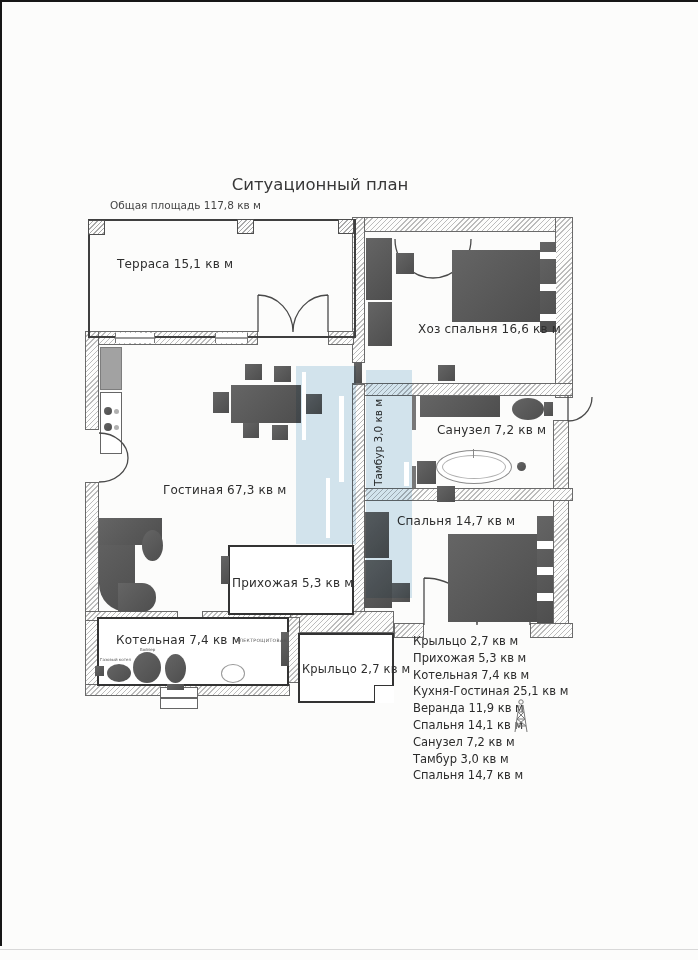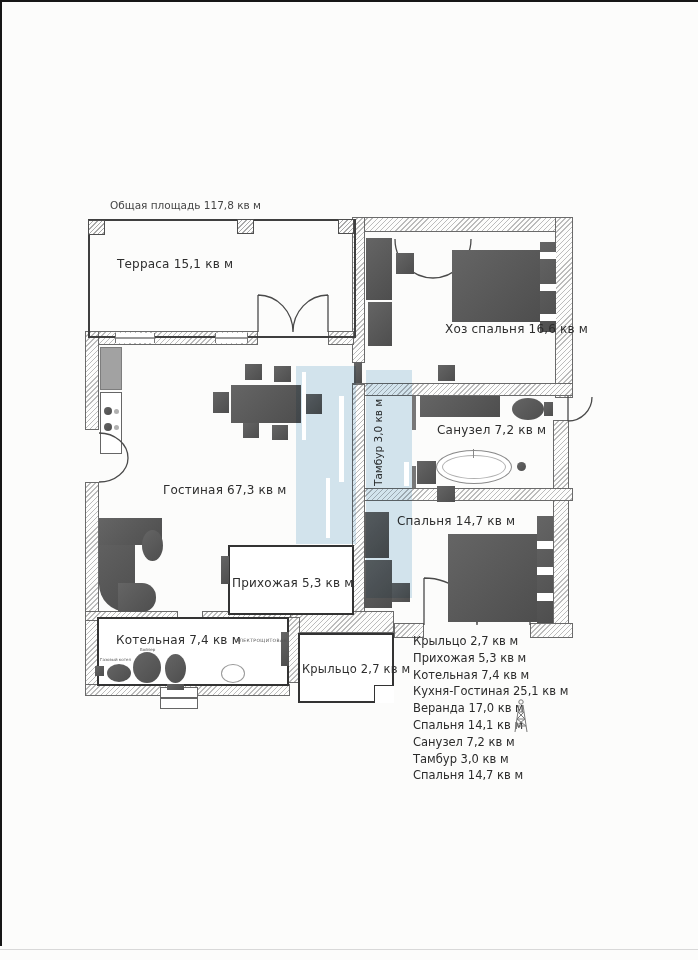--- a/index.html
+++ b/index.html
@@ -33,20 +33,21 @@
 </style>
 </head>
 <body>
 
 <div class="page">
 
   <div class="edge" style="left:0;top:0;width:698px;height:2px"></div>
   <div class="edge" style="left:0;top:0;width:2px;height:946px"></div>
   <div class="abs" style="left:0;top:949px;width:698px;height:1px;background:#d8d8d8;z-index:40"></div>
 
+  <div class="title">Ситуационный план</div>
   <div class="subtitle">Общая площадь 117,8 кв м</div>
 
   <div class="wall" style="left:352px;top:217px;width:221px;height:15px"></div>
   <div class="wall" style="left:555px;top:217px;width:18px;height:181px"></div>
   <div class="wall" style="left:553px;top:420px;width:16px;height:208px"></div>
   <div class="wall" style="left:352px;top:383px;width:221px;height:13px"></div>
   <div class="wall" style="left:352px;top:488px;width:221px;height:13px"></div>
   <div class="wall" style="left:352px;top:217px;width:13px;height:146px"></div>
   <div class="wall" style="left:352px;top:384px;width:13px;height:229px"></div>
   <div class="wall" style="left:394px;top:623px;width:30px;height:15px"></div>
@@ -149,35 +150,35 @@
   <div class="dark round" style="left:133px;top:652px;width:28px;height:31px"></div>
   <div class="dark round" style="left:165px;top:654px;width:21px;height:29px"></div>
   <div class="dark" style="left:167px;top:684px;width:17px;height:6px"></div>
   <div class="abs round" style="left:221px;top:664px;width:24px;height:19px;border:1px solid #999;box-sizing:border-box;z-index:15"></div>
   <div class="dark" style="left:95px;top:666px;width:9px;height:10px"></div>
   <div class="tiny" style="left:100px;top:657px;font-size:4px">Газовый котел</div>
   <div class="tiny" style="left:140px;top:647px;font-size:4px">Бойлер</div>
   <div class="tiny" style="left:236px;top:638px;letter-spacing:.4px">ЭЛЕКТРОЩИТОВАЯ</div>
 
   <div class="lbl" style="left:117px;top:257px">Терраса 15,1 кв м</div>
-  <div class="lbl" style="left:445px;top:322px">Хоз спальня 16,6 кв м</div>
+  <div class="lbl" style="left:418px;top:322px">Хоз спальня 16,6 кв м</div>
   <div class="lbl-vert" style="left:372px;top:398px;height:88px">Тамбур 3,0 кв м</div>
   <div class="lbl" style="left:437px;top:423px">Санузел 7,2 кв м</div>
   <div class="lbl" style="left:397px;top:514px">Спальня 14,7 кв м</div>
   <div class="lbl" style="left:163px;top:483px">Гостиная 67,3 кв м</div>
   <div class="lbl lbl-c" style="left:232px;top:576px;width:118px">Прихожая 5,3 кв м</div>
   <div class="lbl" style="left:116px;top:633px">Котельная 7,4 кв м</div>
   <div class="lbl lbl-c" style="left:302px;top:662px;width:88px;font-size:11.5px">Крыльцо 2,7 кв м</div>
 
   <div class="legend">
     <div class="legend-row">Крыльцо 2,7 кв м</div>
     <div class="legend-row">Прихожая 5,3 кв м</div>
     <div class="legend-row">Котельная 7,4 кв м</div>
     <div class="legend-row">Кухня-Гостиная 25,1 кв м</div>
-    <div class="legend-row">Веранда 17,0 кв м</div>
+    <div class="legend-row">Веранда 11,9 кв м</div>
     <div class="legend-row">Спальня 14,1 кв м</div>
     <div class="legend-row">Санузел 7,2 кв м</div>
     <div class="legend-row">Тамбур 3,0 кв м</div>
     <div class="legend-row">Спальня 14,7 кв м</div>
   </div>
   <svg class="abs" style="left:508px;top:698px;z-index:20" width="26" height="36" viewBox="0 0 26 36">
     <g stroke="#787878" stroke-width="1" fill="none">
       <circle cx="13" cy="4" r="2.2"></circle>
       <path d="M11,7 L7,34 M15,7 L19,34 M10,14 L16,14 M9,21 L17,21 M8,28 L18,28 M10,14 L17,21 M16,14 L9,21 M9,21 L18,28 M17,21 L8,28"></path>
     </g>

